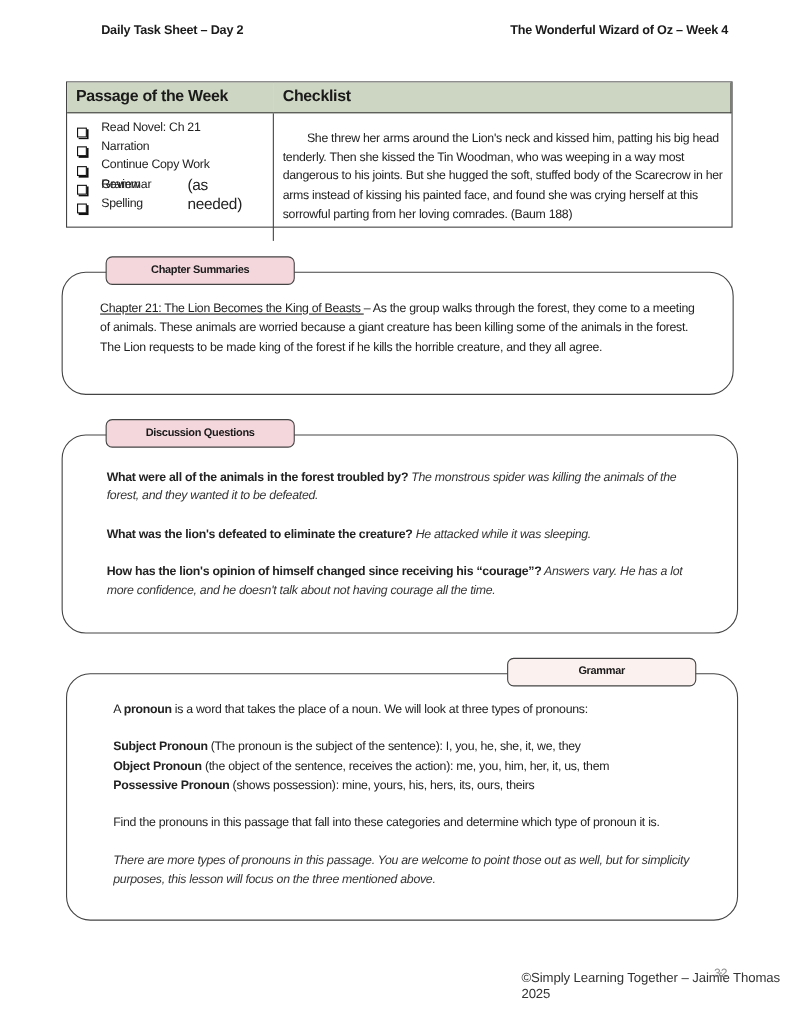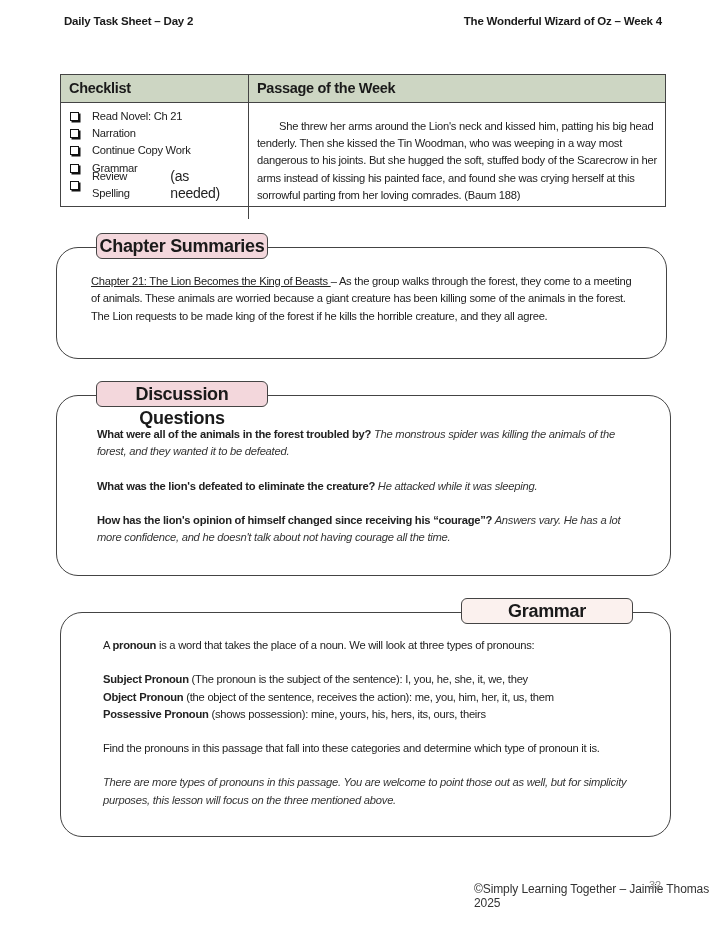--- a/index.html
+++ b/index.html
@@ -1,64 +1,64 @@
 <!DOCTYPE html>
 <html><head>
 <meta charset="utf-8">
 <style>
   html, body { margin: 0; padding: 0; background: #ffffff; }
   body { width: 720px; height: 932px; position: relative; overflow: hidden;
          font-family: "Liberation Sans", sans-serif; color: #1a1a1a; }
-  .hdr { position: absolute; top: 15px; font-weight: bold; font-size: 11.5px;
-         font-family: "Liberation Sans", sans-serif; letter-spacing: -0.2px; }
+  .hdr { position: absolute; top: 22px; font-weight: bold; font-size: 11.5px;
+         font-family: "Liberation Sans", sans-serif; letter-spacing: -0.2px; margin-left: 28px; }
   .hdr-left { left: 64px; }
   .hdr-right { right: 58px; }
 
   
   .tbl { position: absolute; left: 60px; top: 74px; width: 606px; height: 133px;
          border: 1.5px solid #444; box-sizing: border-box; display: grid;
          grid-template-columns: 188px 1fr; grid-template-rows: 28px 1fr; }
   .th { background: #cdd6c3; font-weight: bold; font-size: 14.5px; padding: 5px 8px 0 8px;
         border-bottom: 1.5px solid #444; box-sizing: border-box; letter-spacing: -0.3px; }
   .th.left, .td.left { border-right: 1.5px solid #444; }
   .td { font-size: 11.2px; line-height: 17.2px; box-sizing: border-box; letter-spacing: -0.25px; color: #222; }
   .td.left { padding: 5px 6px; }
   .td.right { padding: 15px 8px; }
-  .check-item { display: flex; align-items: center; height: 17.2px; }
+  .check-item { display: flex; align-items: flex-end; height: 17.2px; }
   .box { width: 9px; height: 9px; border: 1.3px solid #111; box-sizing: border-box; margin: 0 13px 0 3px;
          box-shadow: 1.5px 1.5px 0 #111; flex: none; }
   .small { font-size: 14px; }
   .passage { text-indent: 22px; margin: 0; }
 
   
   .panel { position: absolute; border: 1.3px solid #444; border-radius: 22px; box-sizing: border-box;
            background: #fff; }
   .pill { position: absolute; height: 26px; border: 1.3px solid #444; border-radius: 6px;
-          box-sizing: border-box; font-weight: bold; font-size: 18px; text-align: center;
+          box-sizing: border-box; font-weight: bold; font-size: 10px; text-align: center;
           line-height: 24px; letter-spacing: -0.3px; }
   .pill.pink { background: #f3d7dc; }
   .pill.cream { background: #fbf1ee; }
   .ptext { position: absolute; font-size: 11.2px; line-height: 17.3px; letter-spacing: -0.25px; color: #222; }
   .ptext p { margin: 0; }
   .u { text-decoration: underline; }
   .it { font-style: italic; color: #333; }
   .gap { height: 17px; }
 
   .footer { position: absolute; top: 882px; left: 474px; font-size: 12px; color: #333; letter-spacing: -0.1px; }
   .pagenum { position: absolute; top: 879px; left: 649px; font-size: 11px; color: #888; }
 </style>
 </head>
 <body>
 
 <div class="hdr hdr-left">Daily Task Sheet – Day 2</div>
 <div class="hdr hdr-right">The Wonderful Wizard of Oz – Week 4</div>
 
 <div class="tbl">
+  <div class="th">Passage of the Week</div>
   <div class="th left">Checklist</div>
-  <div class="th">Passage of the Week</div>
   <div class="td left">
     <div class="check-item">
       <span class="box"></span>
       <span>Read Novel: Ch 21</span>
     </div>
     <div class="check-item">
       <span class="box"></span>
       <span>Narration</span>
     </div>
     <div class="check-item">

